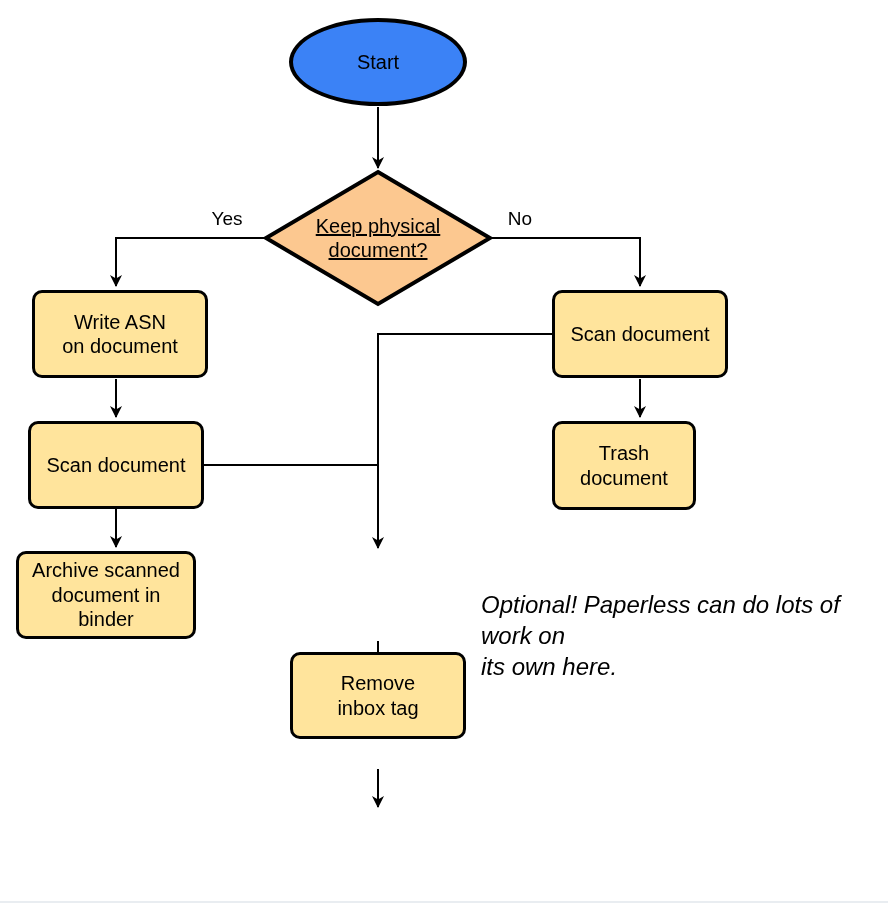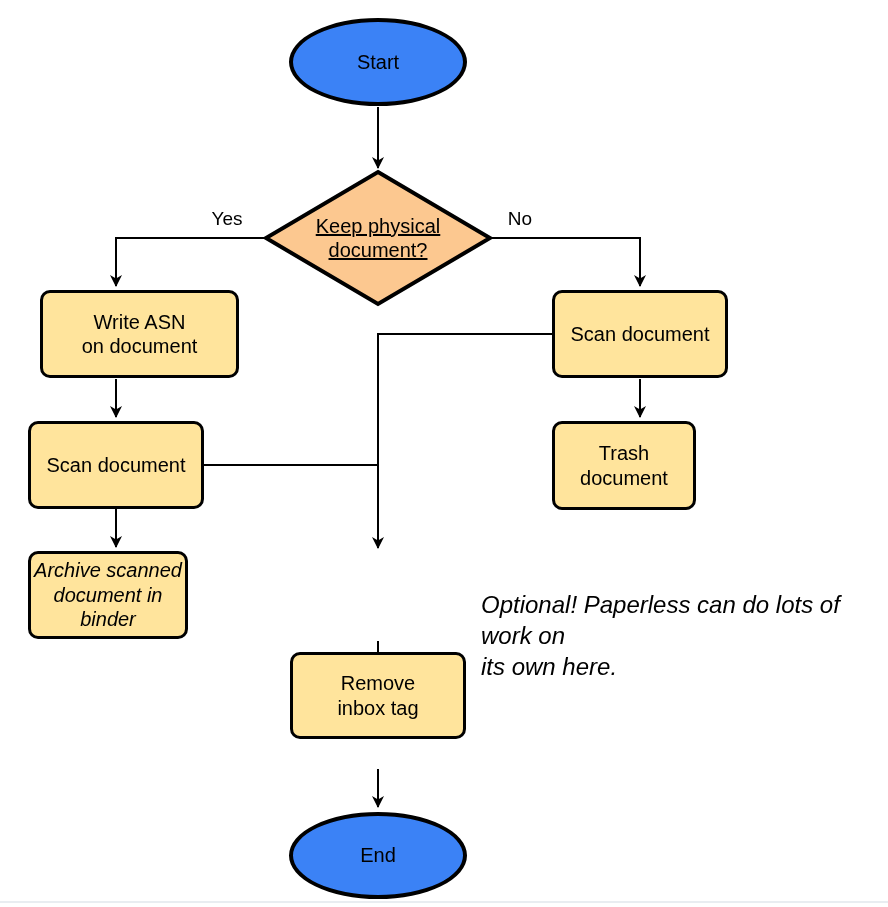--- a/index.html
+++ b/index.html
@@ -89,51 +89,48 @@
       <polygon points="115,3 227,69 115,135 3,69" fill="#fcc890" stroke="#000000" stroke-width="4"></polygon>
     </svg>
     <div class="decision-label">Keep physical
 document?</div>
   </div>
 
   <div class="edge-label" style="left:197px; top:208px; width:60px;">Yes</div>
 
   <div class="edge-label" style="left:492px; top:208px; width:56px;">No</div>
 
-  <div class="node process" style="left:40px; top:290px; width:199px; height:88px;">
+  <div class="node process" style="left:32px; top:290px; width:176px; height:88px;">
     <span>Write ASN
 on document</span>
   </div>
 
   <div class="node process" style="left:552px; top:290px; width:176px; height:88px;">
     <span>Scan document</span>
   </div>
 
   <div class="node process" style="left:28px; top:421px; width:176px; height:88px;">
     <span>Scan document</span>
   </div>
 
   <div class="node process" style="left:552px; top:421px; width:144px; height:89px;">
     <span>Trash document</span>
   </div>
 
-  <div class="node process" style="left:28px; top:551px; width:160px; height:88px;font-style:italic;">
+  <div class="node process" style="left:16px; top:551px; width:180px; height:88px;">
     <span>Archive scanned
 document in
 binder</span>
   </div>
 
 
   <div class="annotation" style="left:481px; top:589px; width:404px;">Optional! Paperless can do lots of work on
 its own here.</div>
 
   <div class="node process" style="left:290px; top:652px; width:176px; height:87px;">
     <span>Remove
 inbox tag</span>
   </div>
 
-  <div class="node terminal" style="left:289px; top:812px; width:178px; height:87px;">
-    <span>End</span>
-  </div>
 
   <div class="bottom-rule"></div>
 
 </div>
 
 </body></html>

